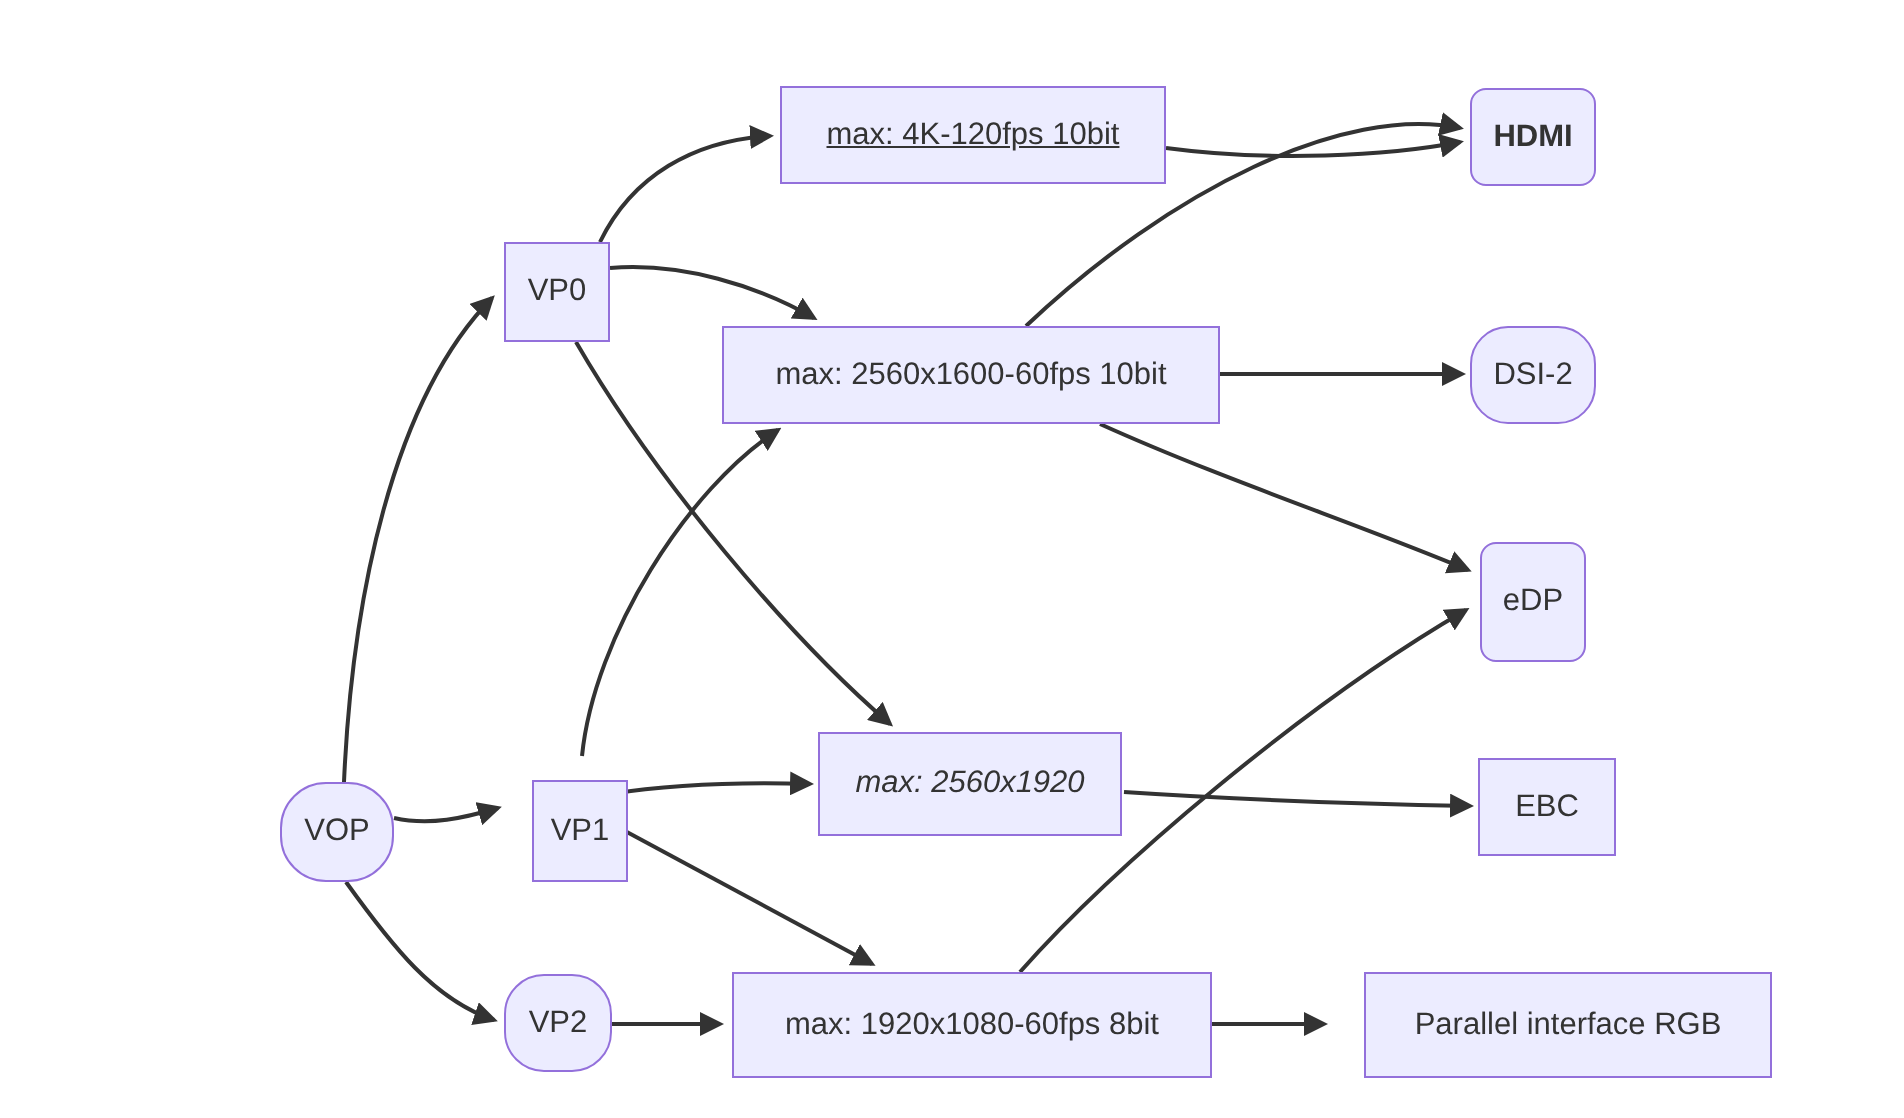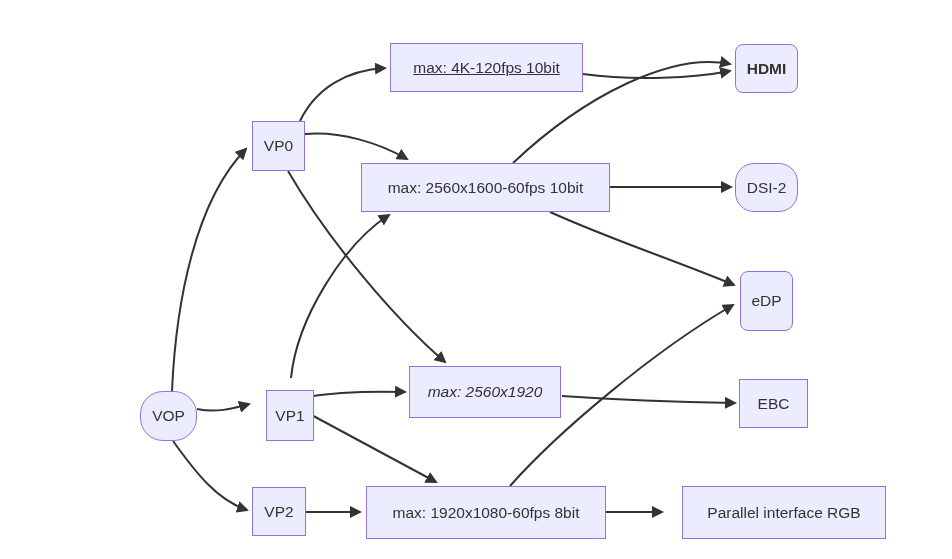--- a/index.html
+++ b/index.html
@@ -28,21 +28,21 @@
     font-size:15.5px;
     display:flex;align-items:center;justify-content:center;
     white-space:nowrap;
     text-align:center;
   }
   .rounded{border-radius:8px;}
   
   #n-vop     {left:140px;top:391px;width:57px;height:50px;border-radius:23px;}
   #n-vp0     {left:252px;top:121px;width:53px;height:50px;}
   #n-vp1     {left:266px;top:378px;width:48px;height:51px;margin-top:12px;}
-  #n-vp2     {left:252px;top:487px;width:54px;height:49px;}
+  #n-vp2     {left:252px;top:487px;width:54px;height:49px;border-radius:20px;}
   #n-cap4k   {left:390px;top:43px; width:193px;height:49px;text-decoration:underline;}
   #n-cap1600 {left:361px;top:163px;width:249px;height:49px;}
   #n-cap1920 {left:409px;top:366px;width:152px;height:52px;font-style:italic;}
   #n-cap1080 {left:366px;top:486px;width:240px;height:53px;}
   #n-hdmi    {left:735px;top:44px; width:63px;height:49px;font-weight:bold;}
   #n-dsi2    {left:735px;top:163px;width:63px;height:49px;border-radius:19px;}
   #n-edp     {left:740px;top:271px;width:53px;height:60px;}
   #n-ebc     {left:739px;top:379px;width:69px;height:49px;}
   #n-rgb     {left:682px;top:486px;width:204px;height:53px;}
 </style>

